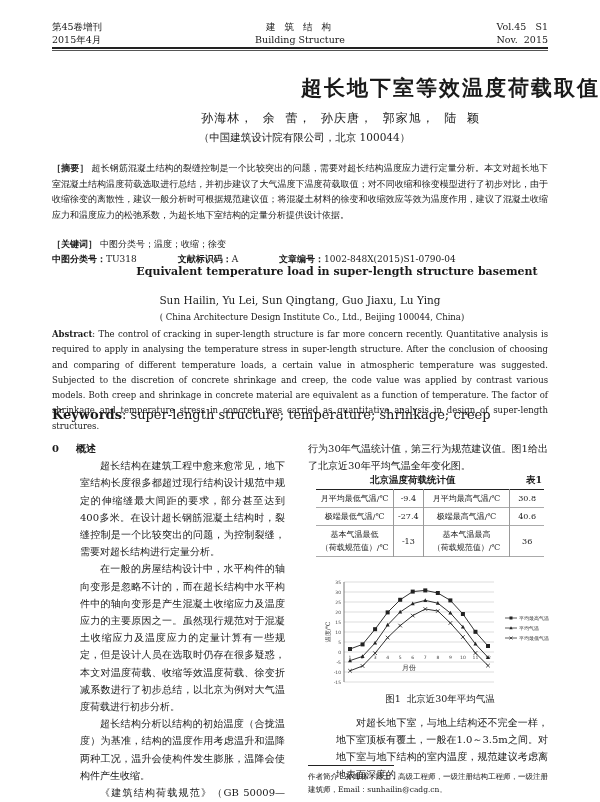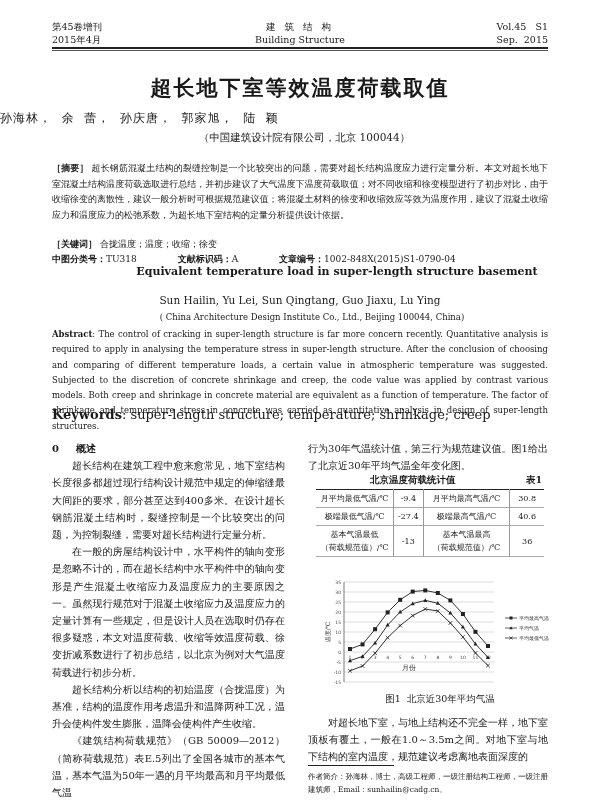--- a/index.html
+++ b/index.html
@@ -2,39 +2,39 @@
 <html><head>
 <meta charset="utf-8">
 <style>
   * { box-sizing: border-box; margin: 0; padding: 0; }
   html, body { width: 600px; height: 802px; background: #fff; overflow: hidden; }
   body { font-family: "DejaVu Serif", "Liberation Serif", serif; color: #1a1a1a; position: relative; }
   .abs { position: absolute; }
   .hdr { font-size: 9.5px; line-height: 13px; }
   .hdr-rule { position: absolute; left: 52px; top: 47px; width: 496px; height: 2px; background: #222; }
   .hdr-rule2 { position: absolute; left: 52px; top: 50px; width: 496px; height: 1px; background: #555; }
-  .title { font-size: 21px; font-weight: bold; letter-spacing: 2px; text-align: center; width: 600px; left: 0; top: 74px; }
-  .authors { font-size: 12px; text-align: left; width: 480px; left: 0; top: 110px; letter-spacing: 1px; }
+  .title { font-size: 21px; font-weight: bold; letter-spacing: 2px; text-align: right; width: 600px; left: 0; top: 74px; }
+  .authors { font-size: 12px; text-align: right; width: 480px; left: 0; top: 110px; letter-spacing: 1px; }
   .affil { font-size: 10.5px; text-align: center; width: 600px; left: 0; top: 131px; padding-left: 9px; }
   .cn-abs { left: 52px; top: 161px; width: 496px; font-size: 9px; line-height: 15.5px; text-align: justify; }
   .kw { left: 52px; top: 237px; width: 496px; font-size: 9px; line-height: 15px; }
   .cls { left: 52px; top: 252px; width: 496px; font-size: 9px; line-height: 15px; }
   .cls span.gap { display: inline-block; width: 38px; }
   .en-title { font-size: 11px; font-weight: bold; text-align: center; width: 600px; left: 0; top: 265px; margin-left: 37px; }
   .en-authors { font-size: 10.5px; text-align: center; width: 600px; left: 0; top: 294px; }
   .en-affil { font-size: 8.5px; text-align: center; width: 600px; left: 0; top: 312px; padding-left: 24px; }
   .en-abs { left: 52px; top: 327px; width: 496px; font-size: 8.5px; line-height: 15.3px; text-align: justify; }
   .en-kw { left: 52px; top: 407px; width: 496px; font-size: 13px; line-height: 15px; }
   b.lbl { font-weight: bold; }
   .col { font-size: 10px; line-height: 17.2px; text-align: justify; }
   .col-left { left: 52px; top: 440px; width: 233px; }
   .col-right { left: 308px; top: 440px; width: 240px; }
   .sec { font-weight: bold; }
   .sec .num { display: inline-block; width: 24px; }
-  .indent { text-indent: 2em; }
+  .indent { text-indent: 2em; margin-left: 28px; }
   .tbl-cap { left: 308px; top: 474px; width: 240px; font-size: 9.5px; font-weight: bold; }
   .tbl-cap .tt { position: absolute; left: 62px; }
   .tbl-cap .tn { position: absolute; right: 6px; }
   table.t1 { position: absolute; left: 316px; top: 489px; width: 228px; border-collapse: collapse; font-size: 8px; text-align: center; }
   table.t1 td { padding: 2px 2px; border-left: 1px solid #999; line-height: 13px; }
   table.t1 td:first-child { border-left: none; }
   table.t1 tr { border-bottom: 1px solid #aaa; }
   table.t1 { border-top: 1.5px solid #222; border-bottom: 1.5px solid #222; }
   .chart { left: 322px; top: 574px; width: 230px; height: 118px; }
   .fig-cap { left: 320px; top: 693px; width: 240px; text-align: center; font-size: 9.5px; }
@@ -48,36 +48,36 @@
 <div class="abs hdr" style="left:52px; top:20px;">
   <div>第45卷增刊</div>
   <div>2015年4月</div>
 </div>
 <div class="abs hdr" style="left:200px; top:20px; width:200px; text-align:center;">
   <div style="letter-spacing:3px;">建 筑 结 构</div>
   <div>Building Structure</div>
 </div>
 <div class="abs hdr" style="right:52px; top:20px; text-align:right;margin-left:39px;">
   <div style="white-space:pre;">Vol.45   S1</div>
-  <div style="white-space:pre;">Sep.  2015</div>
+  <div style="white-space:pre;">Nov.  2015</div>
 </div>
 <div class="hdr-rule"></div>
 <div class="hdr-rule2"></div>
 
 <div class="abs title">超长地下室等效温度荷载取值</div>
 <div class="abs authors" style="white-space:pre;">孙海林，  余  蕾，  孙庆唐，  郭家旭，  陆  颖</div>
 <div class="abs affil">（中国建筑设计院有限公司，北京 100044）</div>
 
 <div class="abs cn-abs">
   <b class="lbl">［摘要］</b>
   <span>超长钢筋混凝土结构的裂缝控制是一个比较突出的问题，需要对超长结构温度应力进行定量分析。本文对超长地下室混凝土结构温度荷载选取进行总结，并初步建议了大气温度下温度荷载取值；对不同收缩和徐变模型进行了初步对比，由于收缩徐变的离散性，建议一般分析时可根据规范建议值；将混凝土材料的徐变和收缩效应等效为温度作用，建议了混凝土收缩应力和温度应力的松弛系数，为超长地下室结构的定量分析提供设计依据。</span>
 </div>
 <div class="abs kw">
   <b class="lbl">［关键词］</b>
-  <span>合拢温度；温度；收缩；徐变</span>
+  <span>中图分类号；温度；收缩；徐变</span>
 </div>
 <div class="abs cls">
   <b class="lbl">中图分类号：</b><span>TU318</span><span class="gap"></span>
   <b class="lbl">文献标识码：</b><span>A</span><span class="gap"></span>
   <b class="lbl">文章编号：</b><span>1002-848X(2015)S1-0790-04</span>
 </div>
 
 <div class="abs en-title">Equivalent temperature load in super-length structure basement</div>
 <div class="abs en-authors">Sun Hailin, Yu Lei, Sun Qingtang, Guo Jiaxu, Lu Ying</div>
 <div class="abs en-affil">( China Architecture Design Institute Co., Ltd., Beijing 100044, China)</div>

